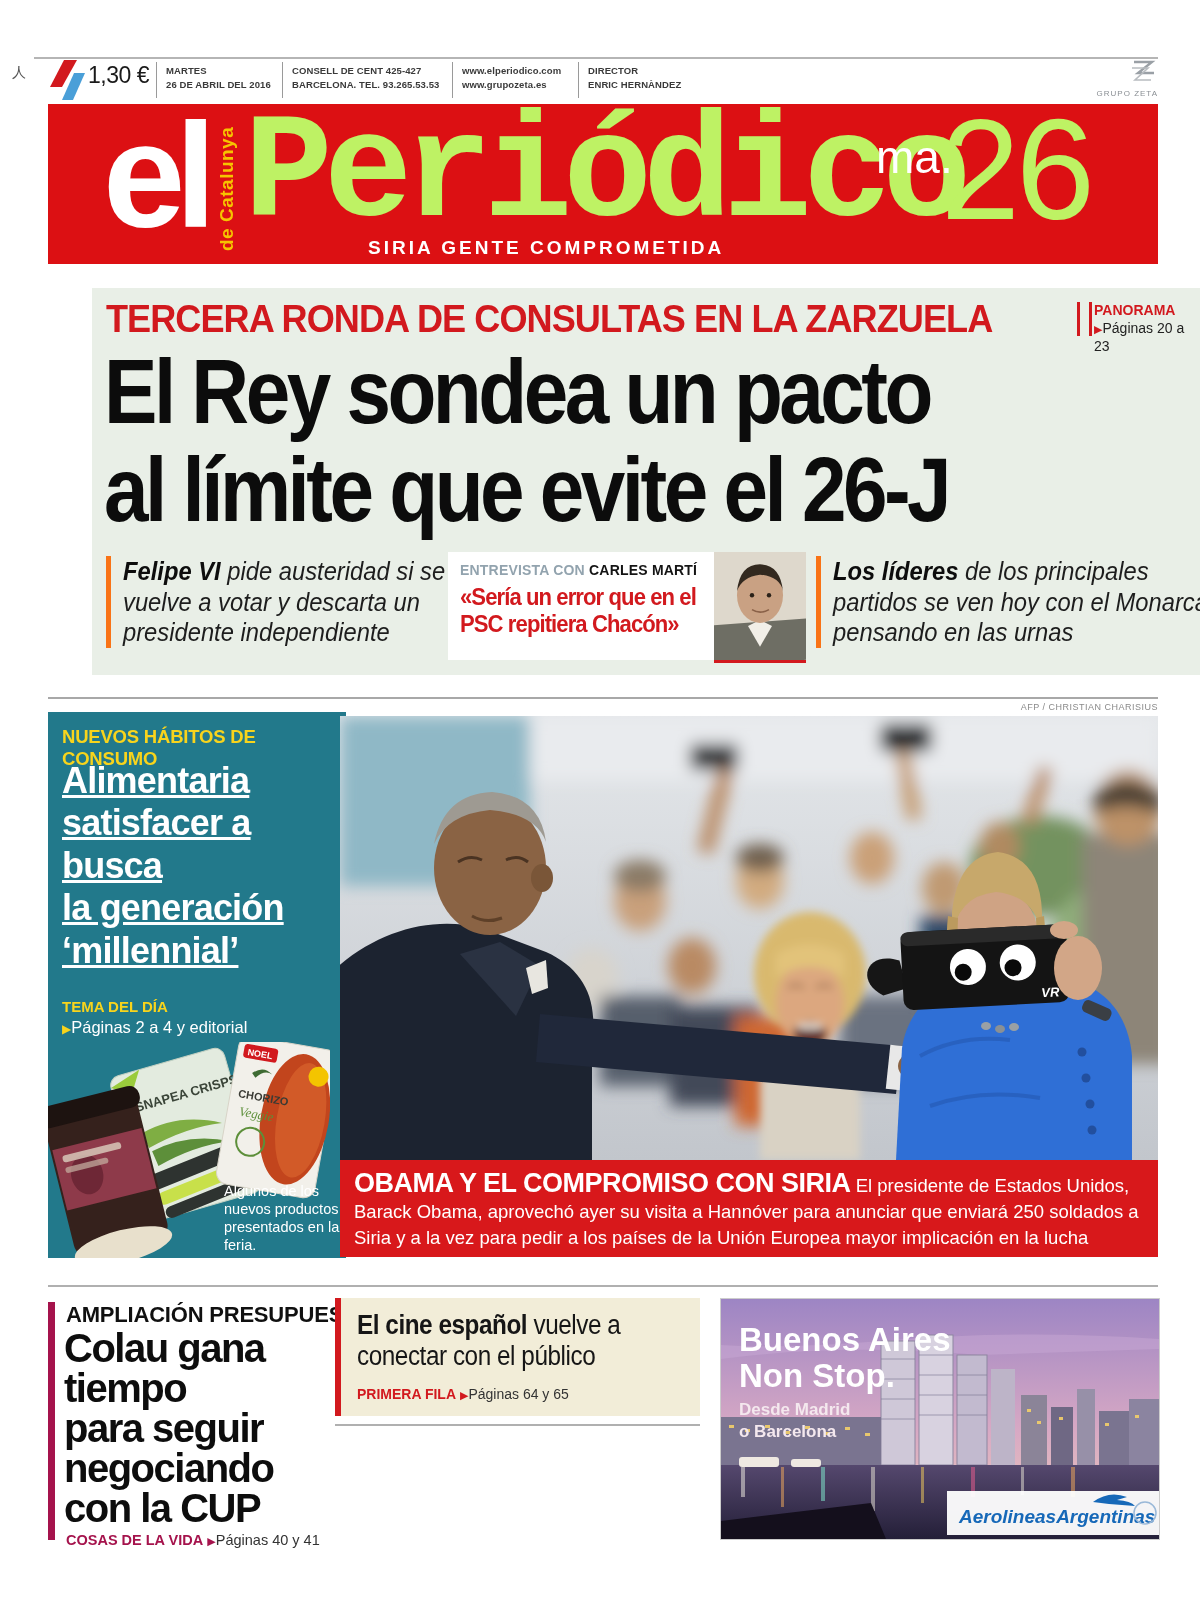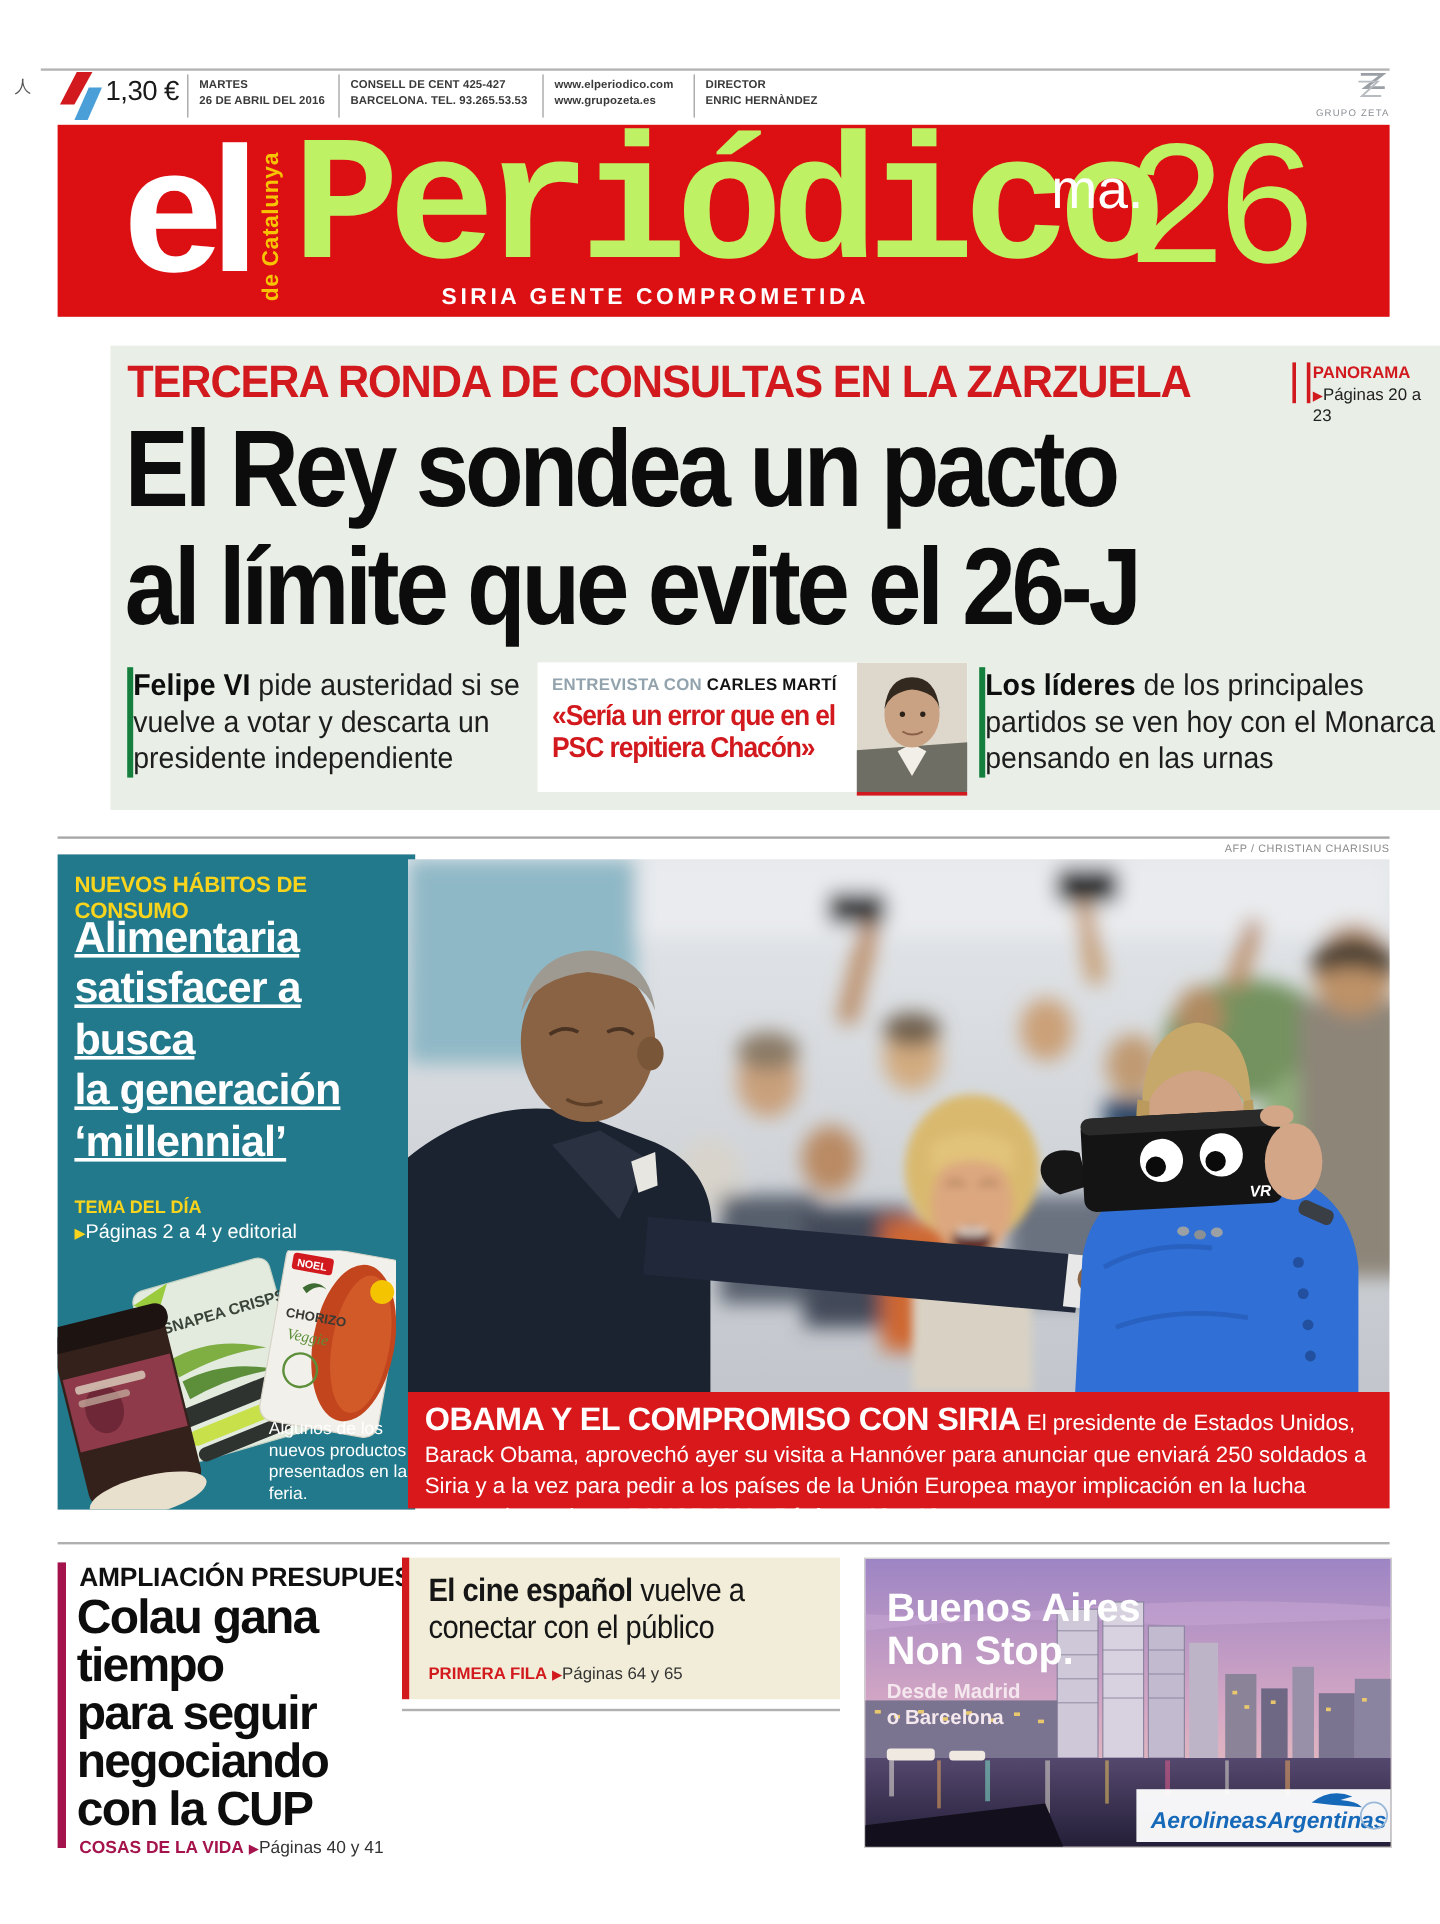--- a/index.html
+++ b/index.html
@@ -36,21 +36,21 @@
   .pan-txt .s2{color:#222;}
   .arrow-red{color:#d2191e;font-size:11px;}
   .arrow-maroon{color:#a5134c;font-size:11px;}
   .arrow-yellow{color:#f8d41c;font-size:12px;}
   .arrow-white{color:#fff;font-size:12px;}
   .hl{left:12px;font-size:91px;font-weight:bold;color:#0c0c0c;letter-spacing:-4px;white-space:nowrap;
       transform:scaleX(0.88);transform-origin:left;line-height:1;}
   .hl1{top:58px;} .hl2{top:156px;}
   .subA{left:14px;top:268px;width:336px;}
   .subC{left:724px;top:268px;width:390px;}
-  .redbar{border-left:5px solid #15803d;}
+  .redbar{border-left:5px solid #f97316;padding-left:12px;font-style:italic;}
   .subtxt{font-size:25px;line-height:1.22;color:#1d1d1d;transform:scaleX(0.95);transform-origin:left;width:105%;}
   .subtxt b{color:#0d0d0d;}
   .subB{left:356px;top:264px;width:358px;height:108px;background:#fff;}
   .intv-kick{left:12px;top:10px;font-size:14px;font-weight:bold;letter-spacing:0.2px;}
   .intv-kick .g{color:#92a3ae;} .intv-kick .n{color:#141414;}
   .quote{left:12px;top:32px;width:272px;font-size:24px;font-weight:600;color:#d2191e;line-height:1.12;
          letter-spacing:-1px;transform:scaleX(0.92);transform-origin:left;}
   .intv-photo{right:0;top:0;width:92px;height:108px;border-bottom:3px solid #d2191e;}
 
   .rule{height:2px;background:#a8a8a8;}

